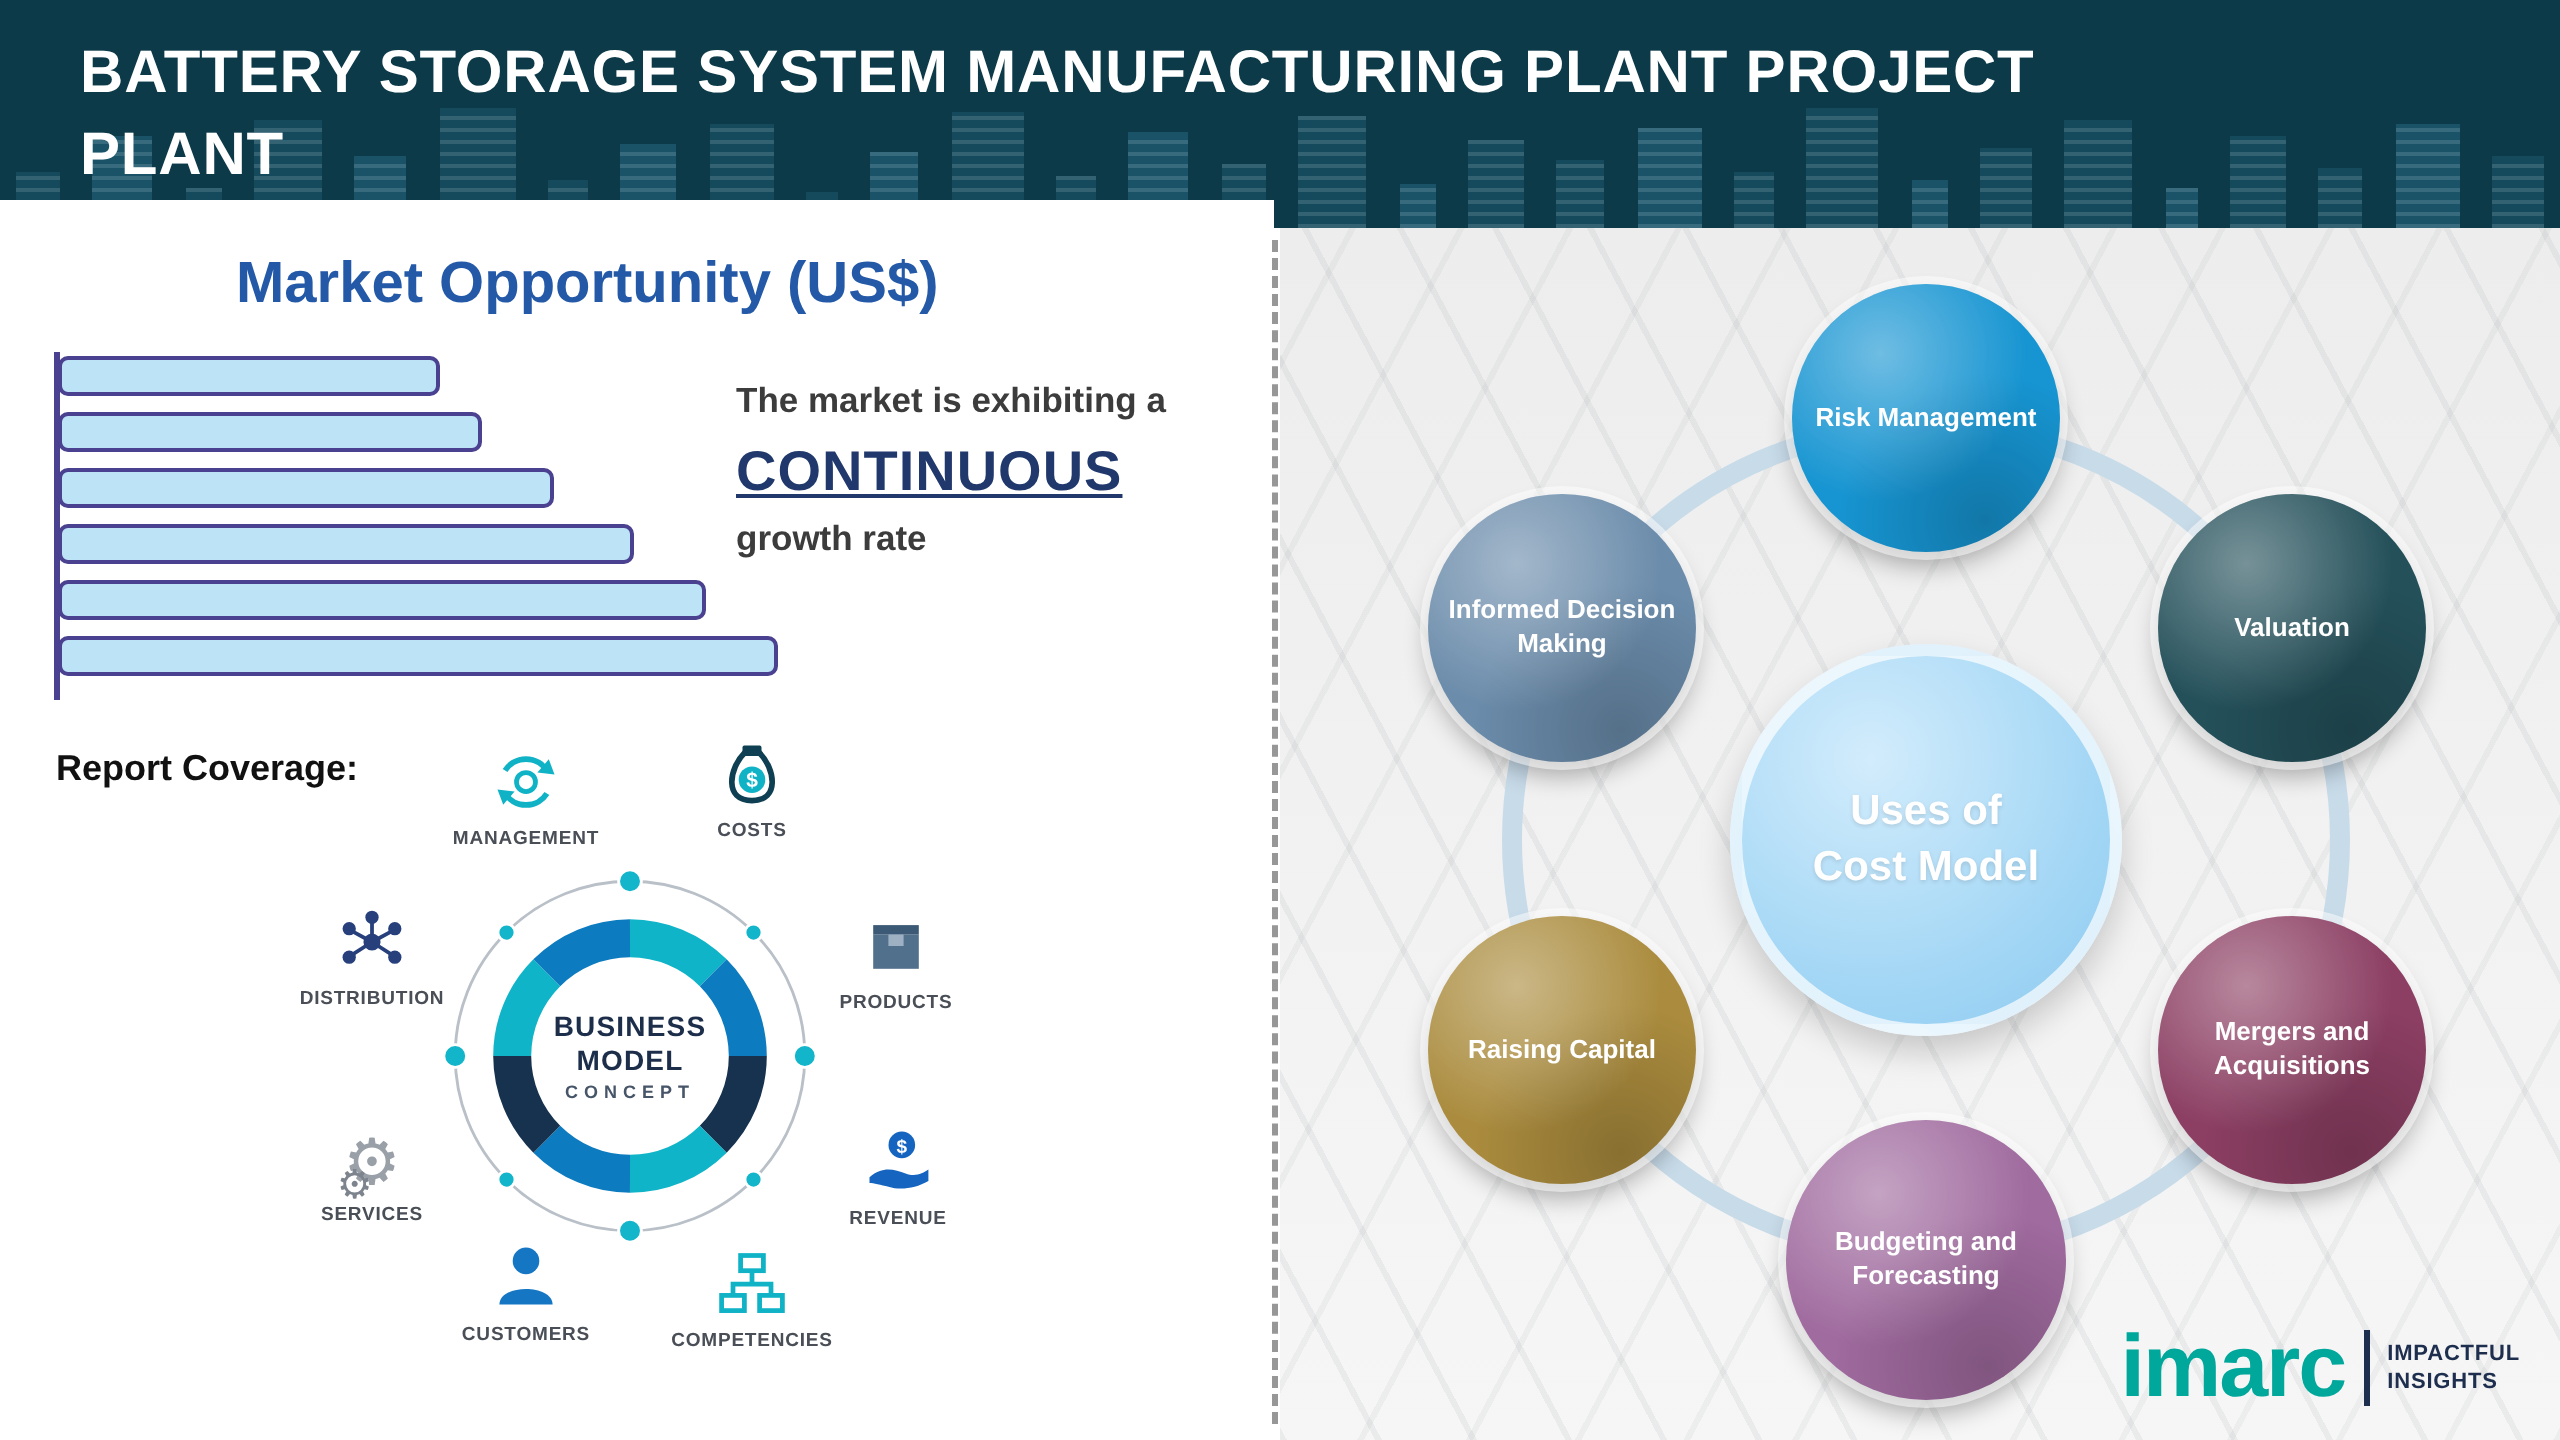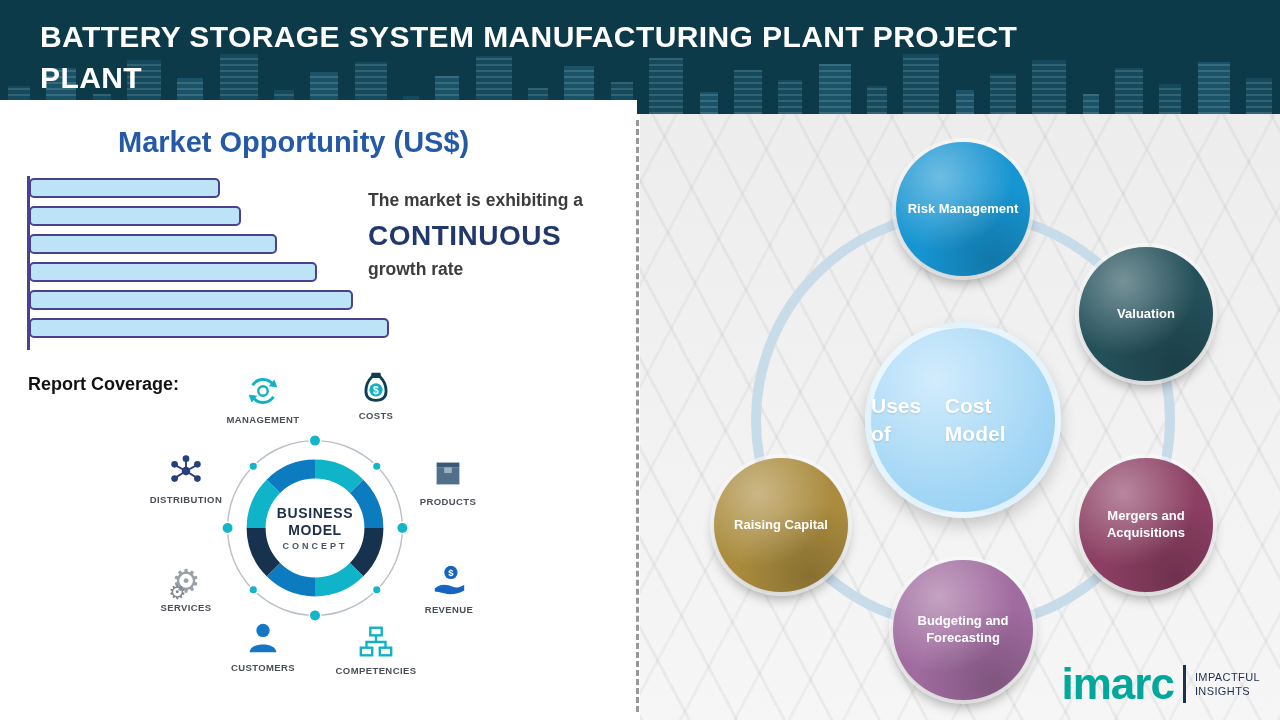--- a/index.html
+++ b/index.html
@@ -17,21 +17,21 @@
   .left-panel { position:absolute; left:0; top:100px; width:637px; height:642px; background:#fff;padding-left:30px; }
   .section-title { position:absolute; left:118px; top:26px; font-size:29px; font-weight:700; color:#2459a8; }
 
   .bar-chart { position:absolute; left:27px; top:76px; }
   .bar-axis { position:absolute; left:0; top:0; width:3px; height:174px; background:#4a4190; }
   .bars { position:absolute; left:2px; top:2px; }
   .bar { height:20px; margin-bottom:8px; background:#bce3f6; border:2px solid #4a4190; border-radius:5px; }
 
   .growth-text { position:absolute; left:368px; top:90px; width:265px; }
   .growth-line1 { font-size:17.5px; font-weight:600; color:#3c3c3c; }
-  .growth-line2 { font-size:28px; font-weight:800; color:#20386b; letter-spacing:.5px; margin-top:9px; }
+  .growth-line2 { font-size:28px; font-weight:800; color:#20386b; letter-spacing:.5px; margin-top:9px;text-decoration:underline; }
   .growth-line3 { font-size:17.5px; font-weight:700; color:#3c3c3c; margin-top:7px; }
 
   .report-coverage { position:absolute; left:28px; top:274px; font-size:18px; font-weight:700; color:#111; }
 
   .bm-ring { position:absolute; left:220px; top:333px; width:190px; height:190px; }
   .bm-center-text { position:absolute; inset:0; display:flex; flex-direction:column; align-items:center; justify-content:center; text-align:center; }
   .bm-center-l1, .bm-center-l2 { font-size:14px; font-weight:800; color:#1c2e4a; letter-spacing:.6px; line-height:1.2; }
   .bm-center-l3 { font-size:9px; font-weight:600; color:#475569; letter-spacing:3px; margin-top:3px; }
 
   .bm-item { position:absolute; width:92px; display:flex; flex-direction:column; align-items:center; gap:4px; text-align:center; }
@@ -58,37 +58,37 @@
   .node::after { content:""; position:absolute; inset:0; border-radius:50%;
     background:radial-gradient(circle at 33% 26%, rgba(255,255,255,.38), rgba(255,255,255,0) 55%),
                radial-gradient(circle at 72% 88%, rgba(0,0,0,.20), rgba(0,0,0,0) 48%); }
   .node span { position:relative; z-index:1; }
   .node-sm { width:134px; height:134px; }
   .node-lg { width:140px; height:140px; }
   .center-node { position:absolute; left:225px; top:208px; width:196px; height:196px; border-radius:50%;
     background:radial-gradient(circle at 35% 28%, #d2ecfc, #a4d7f5 62%, #8dcaf0);
     border:6px solid rgba(255,255,255,.7);
     box-shadow:0 8px 16px rgba(0,0,0,.18);
-    display:flex; align-items:center; justify-content:center; z-index:2;
+    display:flex; flex-direction:column; align-items:center; justify-content:center; z-index:2;
     color:#fff; font-weight:800; font-size:21px; line-height:1.35; text-shadow:0 1px 2px rgba(0,0,0,.12); }
 
   
   .pos-risk      { left:256px; top:28px;  }
   .pos-valuation { left:439px; top:133px; }
   .pos-mergers   { left:439px; top:344px; }
   .pos-budgeting { left:253px; top:446px; }
   .pos-raising   { left:74px;  top:344px; }
   .pos-informed  { left:74px;  top:133px; }
 
   
   .logo { position:absolute; right:20px; bottom:14px; display:flex; align-items:center; gap:9px; z-index:3; }
   .logo-brand { font-size:44px; font-weight:800; color:#00a79b; letter-spacing:-1px; line-height:1; }
   .logo-divider { width:3px; height:38px; background:#1d2e4e; }
   .logo-tagline { display:flex; flex-direction:column; justify-content:center; }
-  .logo-tagline span { font-size:11px; font-weight:400; color:#1d2e4e; letter-spacing:.4px; line-height:1.3; }
+  .logo-tagline span { font-size:11px; font-weight:700; color:#1d2e4e; letter-spacing:.4px; line-height:1.3; }
 </style>
 </head>
 <body>
 
 <div id="stage">
 
   <div class="header">
     <div class="skyline">
         <div class="building" style="height: 28px; width: 22px;"></div>
         <div class="building alt" style="height: 46px; width: 30px;"></div>
@@ -294,20 +294,23 @@
     </div>
     <div class="node node-sm pos-mergers" style="--c: #8c3f63;">
       <span>Mergers and Acquisitions</span>
     </div>
     <div class="node node-lg pos-budgeting" style="--c: #a06b9f;">
       <span>Budgeting and Forecasting</span>
     </div>
     <div class="node node-sm pos-raising" style="--c: #ab8c3e;">
       <span>Raising Capital</span>
     </div>
+    <div class="node node-sm pos-informed" style="--c: #6b8cab;">
+      <span>Informed Decision Making</span>
+    </div>
 
     <div class="center-node">
       <div>Uses of</div>
       <div>Cost Model</div>
     </div>
 
     <div class="logo">
       <span class="logo-brand">imarc</span>
       <span class="logo-divider"></span>
       <span class="logo-tagline">

